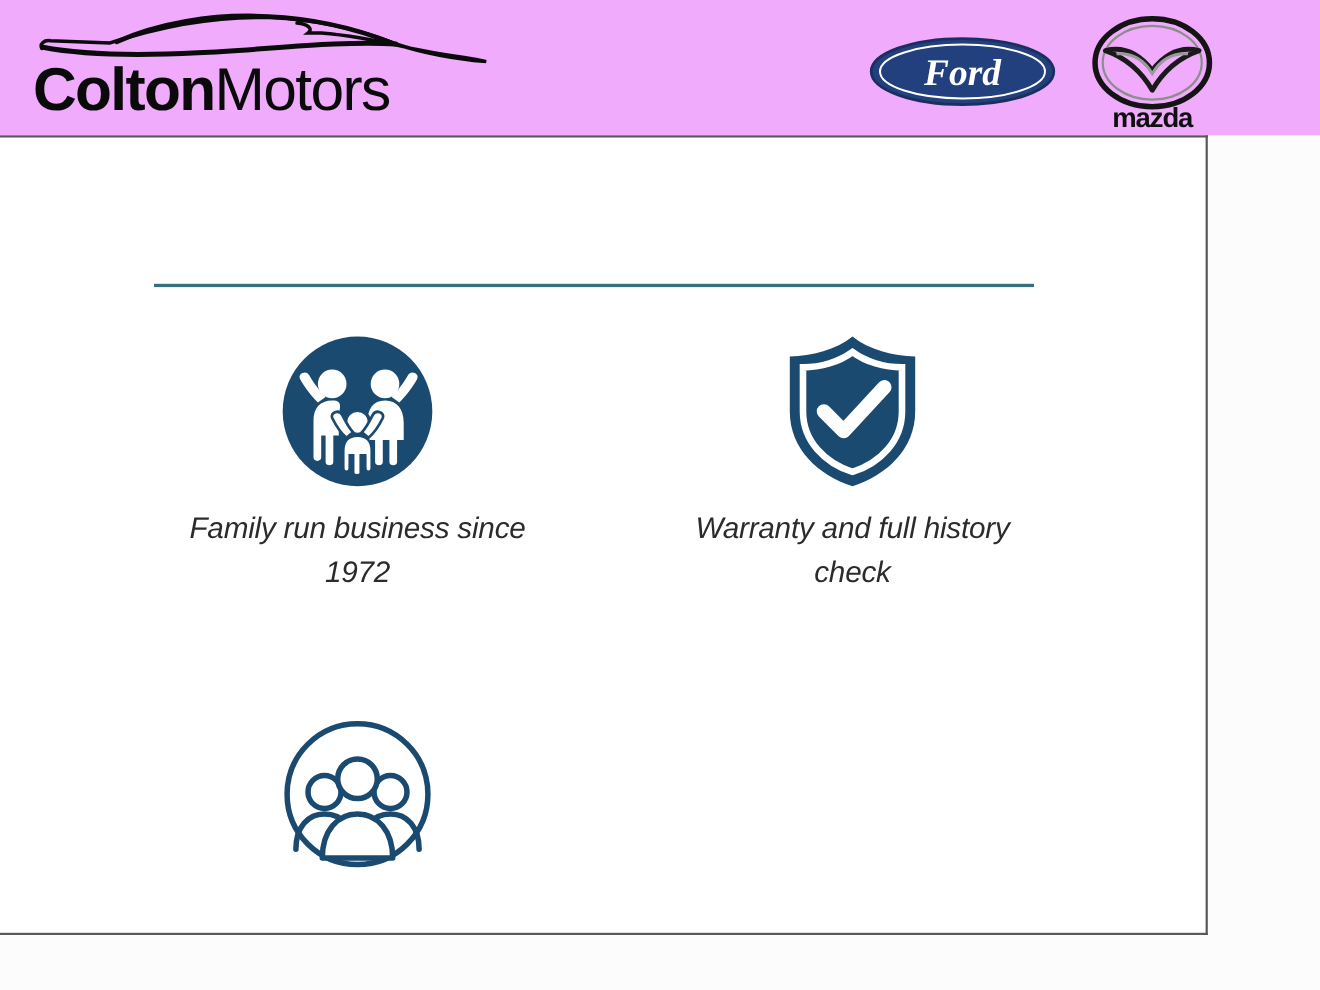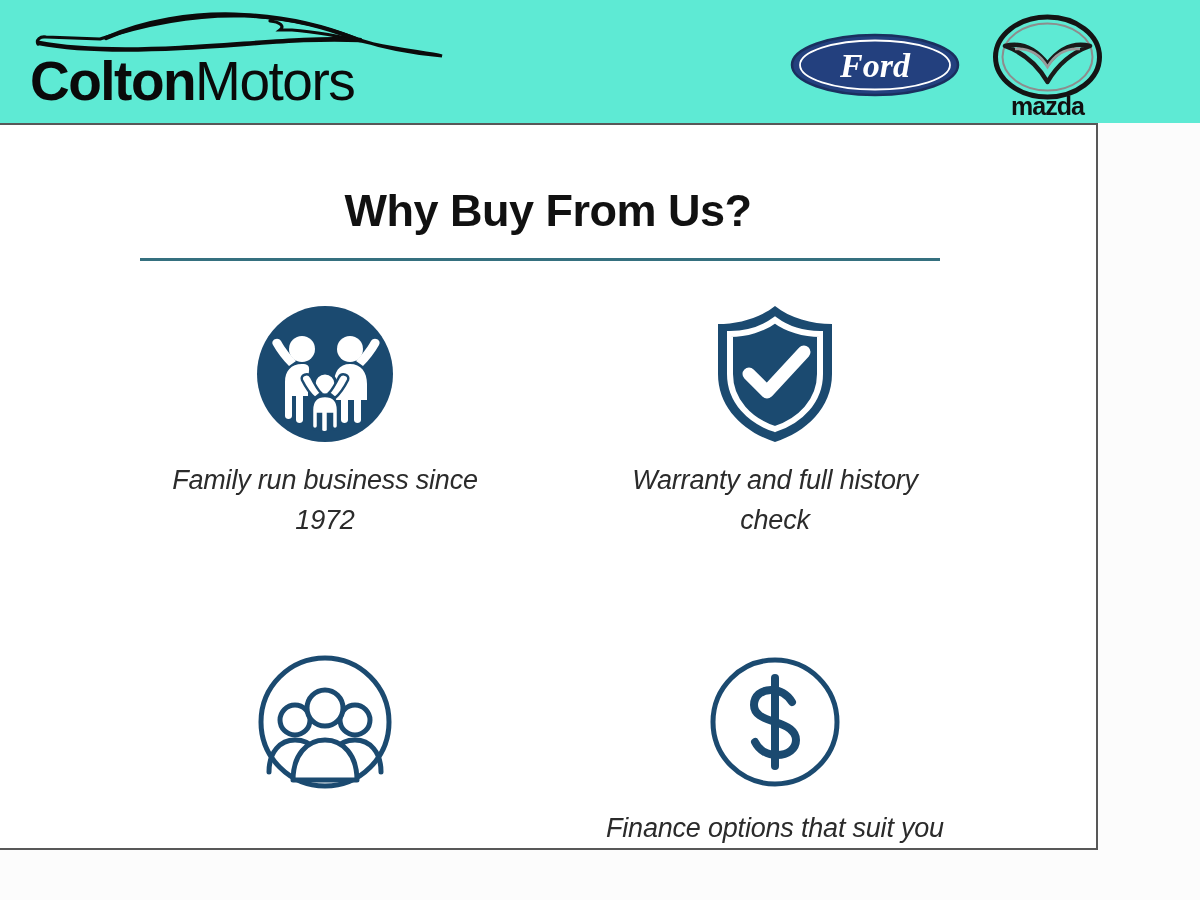--- a/index.html
+++ b/index.html
@@ -15,21 +15,21 @@
     overflow: hidden;
     position: relative;
   }
 
   
   .header {
     position: absolute;
     left: 0; top: 0;
     width: 1200px;
     height: 123px;
-    background: #5eead4;
+    background: #f0abfc;
   }
 
   .brand-logo {
     position: absolute;
     left: 30px;
     top: 6px;
     width: 420px;
     height: 112px;
   }
   .brand-car {
@@ -169,21 +169,20 @@
     <ellipse cx="62.5" cy="45" rx="45" ry="33.5" fill="none" stroke="#8d8d8d" stroke-width="2"></ellipse>
     <path d="M20,34 C36,30 50,36 62.5,52 C75,36 89,30 105,34
              C88,40 74,50 62.5,70 C51,50 37,40 20,34 Z" fill="none" stroke="#1a1a1a" stroke-width="4.5" stroke-linejoin="round"></path>
     <path d="M30,37 C44,36 55,42 62.5,55 C70,42 81,36 95,37" fill="none" stroke="#9a9a9a" stroke-width="2.6"></path>
     <text x="62.5" y="103" text-anchor="middle" font-family="'Liberation Sans', sans-serif" font-size="25" font-weight="700" letter-spacing="-1" fill="#101010">mazda</text>
   </svg>
 </div>
 
 <div class="panel">
 
-  <div class="panel-title">Why Buy From Us?</div>
   <div class="title-rule"></div>
 
   <div class="grid">
 
     <div class="grid-row">
 
       <div class="cell">
         <div class="cell-icon">
           <svg class="icon-family" viewBox="0 0 140 140">
             <circle cx="70" cy="70" r="68" fill="#1b4a70"></circle>
@@ -237,28 +236,16 @@
 
             <circle cx="100" cy="68" r="15" fill="none" stroke="#1b4a70" stroke-width="5"></circle>
             <path d="M126,120 C126,100 115,88 100,88 C92,88 85,91 80,97" fill="none" stroke="#1b4a70" stroke-width="5" stroke-linecap="round"></path>
 
             <circle cx="70" cy="56" r="18" fill="#ffffff" stroke="#1b4a70" stroke-width="5"></circle>
             <path d="M38,128 C38,103 52,88 70,88 C88,88 102,103 102,128 Z" fill="#ffffff" stroke="#1b4a70" stroke-width="5" stroke-linejoin="round"></path>
           </svg>
         </div>
       </div>
 
-      <div class="cell">
-        <div class="cell-icon">
-          <svg class="icon-finance" viewBox="0 0 136 136">
-            <circle cx="68" cy="68" r="62" fill="none" stroke="#1b4a70" stroke-width="5"></circle>
-            <path d="M85,48 C80,40 72,36 64,36 C54,36 47,42 47,51
-                     C47,60 55,64 68,68 C81,72 89,77 89,86
-                     C89,95 81,101 70,101 C60,101 52,96 48,88" fill="none" stroke="#1b4a70" stroke-width="8" stroke-linecap="round" stroke-linejoin="round"></path>
-            <line x1="68" y1="24" x2="68" y2="112" stroke="#1b4a70" stroke-width="8" stroke-linecap="round"></line>
-          </svg>
-        </div>
-        <div class="cell-label">Finance options that suit you</div>
-      </div>
     </div>
 
   </div>
 </div>
 
 </body></html>

